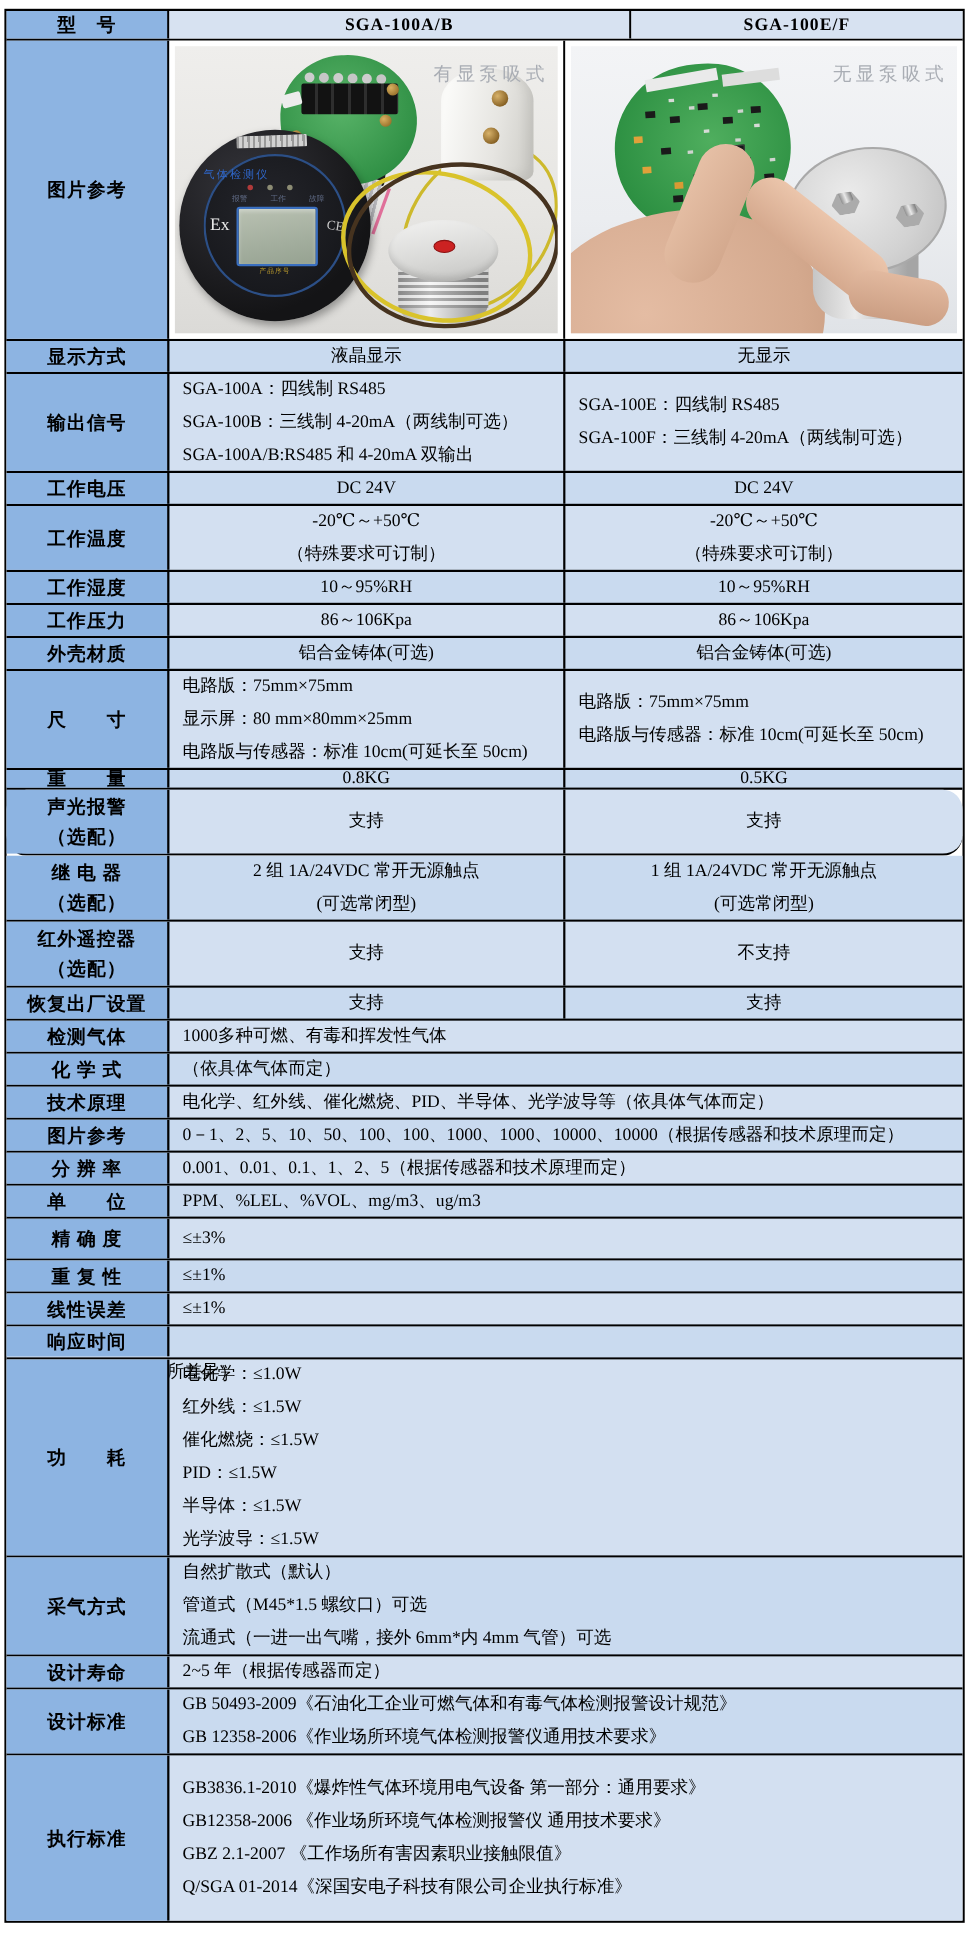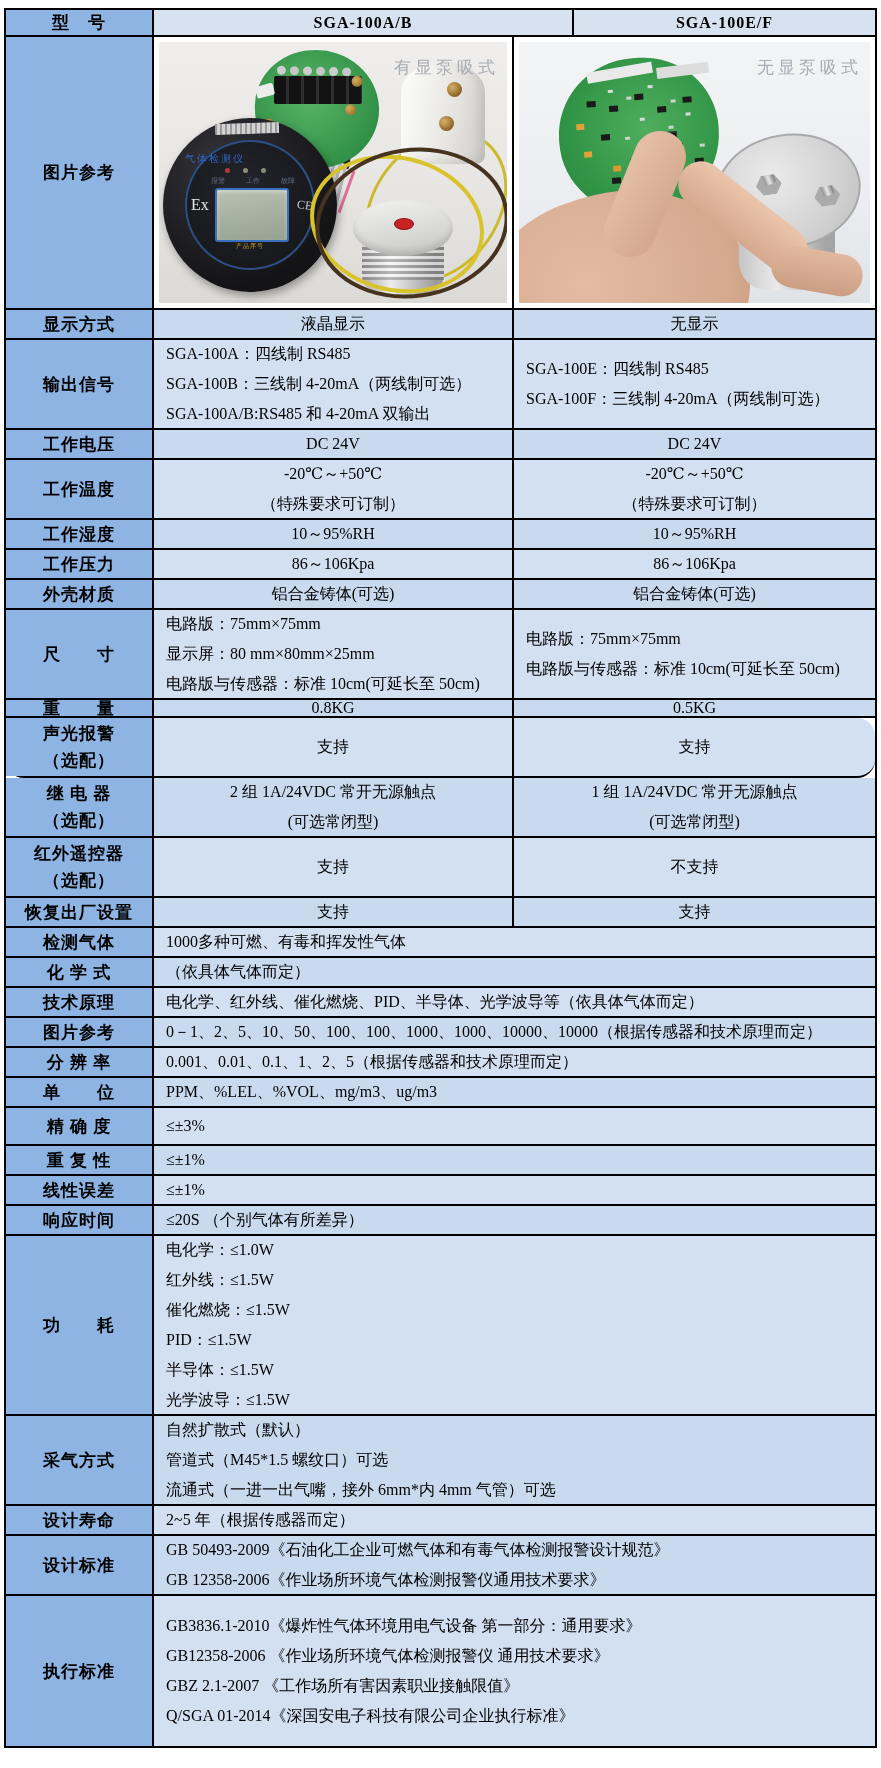--- a/index.html
+++ b/index.html
@@ -449,21 +449,21 @@
           </div>
         </div>
         <div class="row spec-row band-b" style="height: 30px;">
           <div class="cell label-cell">
             <div class="label-text">线性误差</div>
           </div>
           <div class="cell value-cell value-span al">
             <div class="ln">≤±1%</div>
           </div>
         </div>
-        <div class="row spec-row" style="height: 30px;">
+        <div class="row spec-row" style="height: 30px; flex-direction: column;">
           <div class="cell label-cell">
             <div class="label-text">响应时间</div>
           </div>
           <div class="cell value-cell value-span al">
             <div class="ln">≤20S （个别气体有所差异）</div>
           </div>
         </div>
         <div class="row spec-row band-b" style="height: 180px;">
           <div class="cell label-cell">
             <div class="label-text">功　　耗</div>

